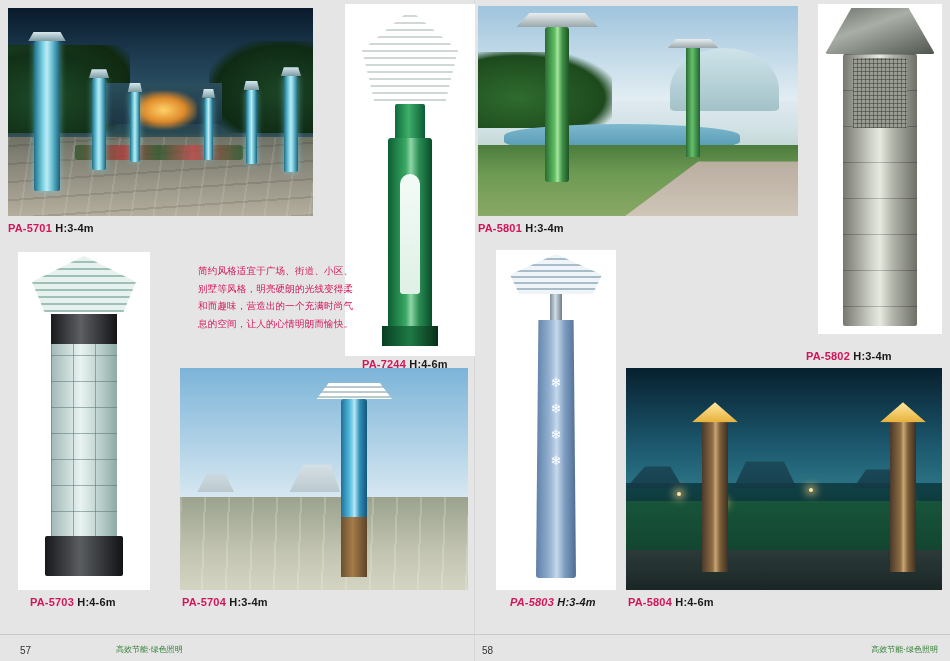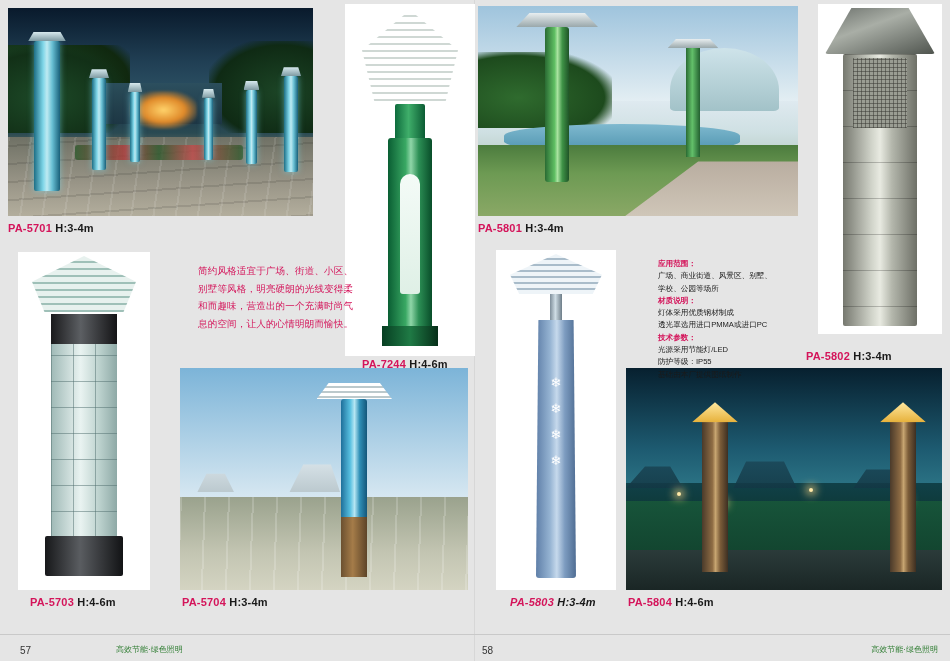--- a/index.html
+++ b/index.html
@@ -523,32 +523,20 @@
       </div>
     </div>
   </div>
   <div class="caption" style="left:628px; top:596px;">
     <span>PA-5804</span>
     <span class="h">H:4-6m</span>
   </div>
 
   <div class="redtext" style="left:198px; top:262px;">简约风格适宜于广场、街道、小区、别墅等风格，明亮硬朗的光线变得柔和而趣味，营造出的一个充满时尚气息的空间，让人的心情明朗而愉快。</div>
 
-  <div class="spectext" style="left:658px; top:258px;">
-    <div class="hd">应用范围：</div>
-    <div>广场、商业街道、风景区、别墅、</div>
-    <div>学校、公园等场所</div>
-    <div class="hd">材质说明：</div>
-    <div>灯体采用优质钢材制成</div>
-    <div>透光罩选用进口PMMA或进口PC</div>
-    <div class="hd">技术参数：</div>
-    <div>光源采用节能灯/LED</div>
-    <div>防护等级：IP55</div>
-    <div>基础由本厂提供图纸制作</div>
-  </div>
 
   <div class="footer-rule"></div>
   <div class="pagenum" style="left:20px;">57</div>
   <div class="pagenum" style="left:482px;">58</div>
   <div class="brand" style="left:116px;">高效节能·绿色照明</div>
   <div class="brand" style="right:12px;">高效节能·绿色照明</div>
 
 </div>
 
 </body></html>

